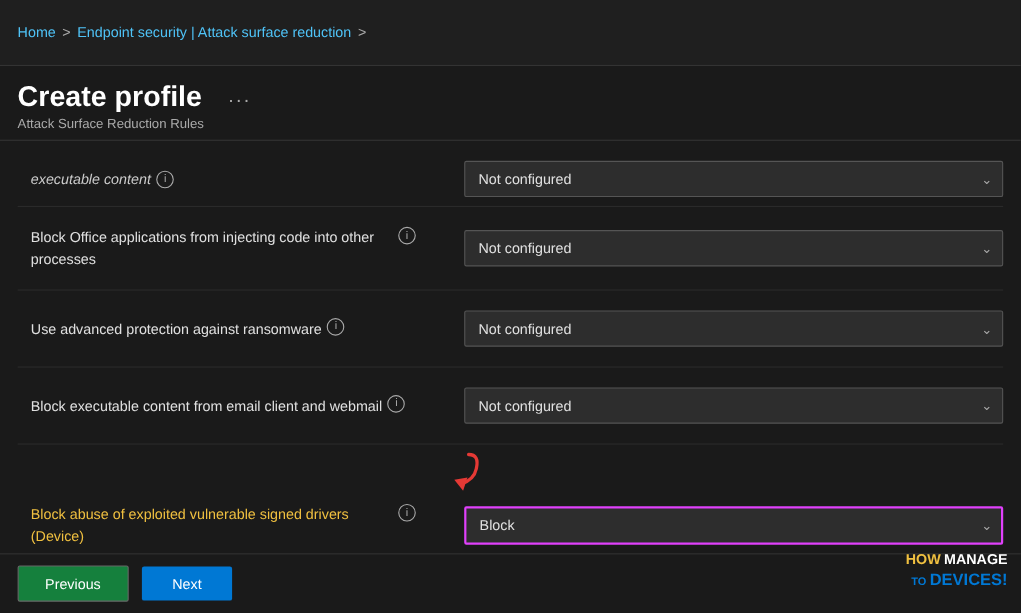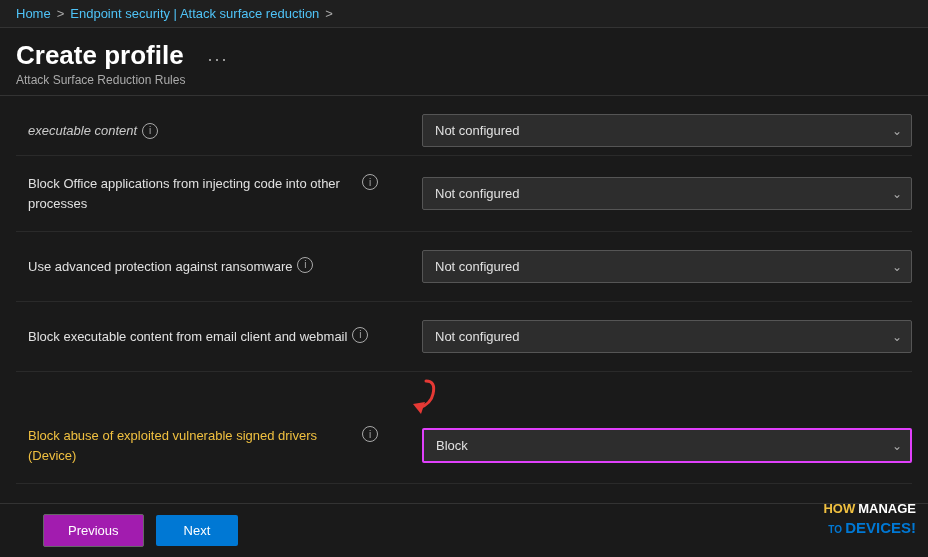--- a/index.html
+++ b/index.html
@@ -10,21 +10,21 @@
       font-size: 14px;
       width: 928px;
       height: 557px;
       overflow: hidden;
       position: relative;
     }
 
     
     .breadcrumb {
       background-color: #1f1f1f;
-      padding: 6px 16px;
+      padding: 22px 16px;
       display: flex;
       align-items: center;
       gap: 6px;
       font-size: 13px;
       color: #4fc3f7;
       border-bottom: 1px solid #333;
     }
     .breadcrumb span.separator {
       color: #aaa;
     }
@@ -173,28 +173,27 @@
       right: 0;
       height: 54px;
       background-color: #1a1a1a;
       border-top: 1px solid #333;
       display: flex;
       align-items: center;
       padding: 0 16px;
       gap: 12px;
     }
     .btn-previous {
-      background-color: #a21caf;
+      background-color: #15803d;
       color: #ffffff;
       border: 1px solid #666;
       padding: 8px 24px;
       font-size: 13px;
       cursor: pointer;
       border-radius: 2px;
-      margin-left: 27px;
     }
     .btn-next {
       background-color: #0078d4;
       color: #ffffff;
       border: none;
       padding: 8px 28px;
       font-size: 13px;
       cursor: pointer;
       border-radius: 2px;
     }

